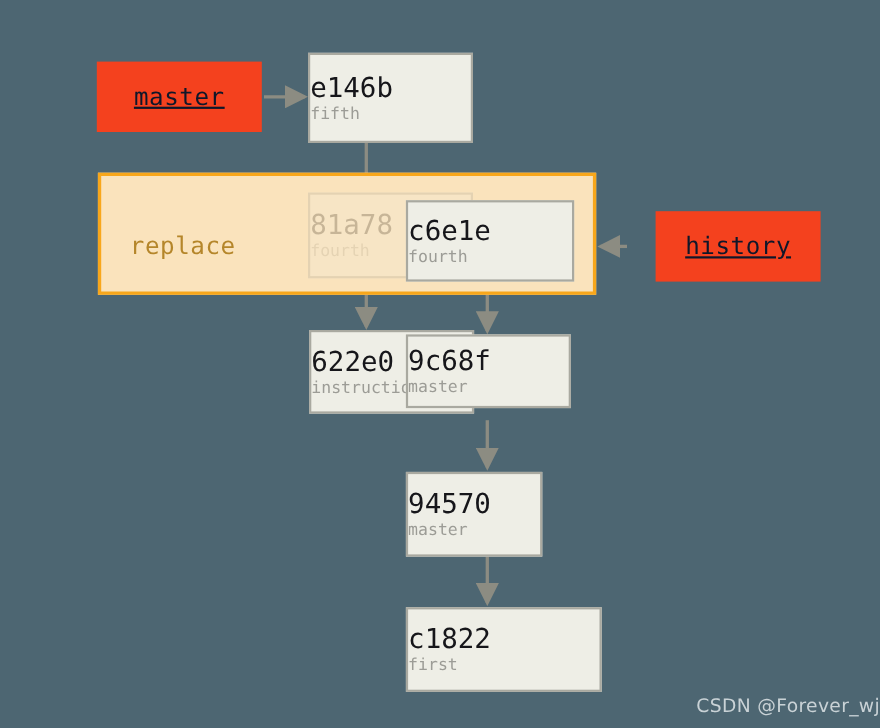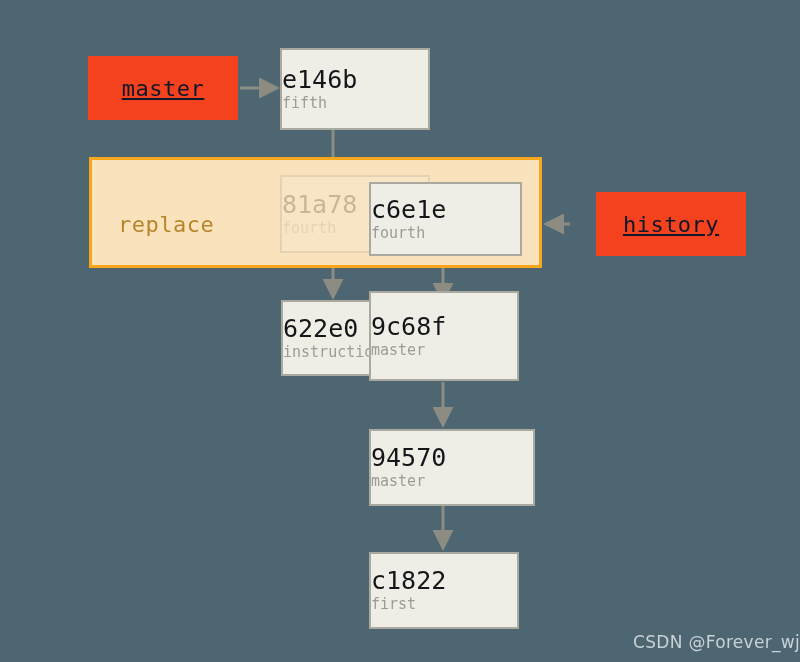--- a/index.html
+++ b/index.html
@@ -145,31 +145,31 @@
   <div class="node" style="left:280px; top:48px; width:150px; height:82px;">
     <span class="sha">e146b</span>
     <span class="msg">fifth</span>
   </div>
 
   <div class="node" style="left:281px; top:300px; width:150px; height:76px;">
     <span class="sha">622e0</span>
     <span class="msg">instructions</span>
   </div>
 
-  <div class="node" style="left:369px; top:291px; width:150px; height:90px;">
+  <div class="node" style="left:369px; top:304px; width:150px; height:67px;">
     <span class="sha">9c68f</span>
     <span class="msg">master</span>
   </div>
 
-  <div class="node" style="left:369px; top:429px; width:166px; height:77px;">
+  <div class="node" style="left:369px; top:429px; width:124px; height:77px;">
     <span class="sha">94570</span>
     <span class="msg">master</span>
   </div>
 
-  <div class="node" style="left:369px; top:552px; width:150px; height:77px;">
+  <div class="node" style="left:369px; top:552px; width:178px; height:77px;">
     <span class="sha">c1822</span>
     <span class="msg">first</span>
   </div>
 
   <div class="ref" style="left:88px; top:56px; width:150px; height:64px;">
     <span>master</span>
   </div>
 
   <div class="ref" style="left:572px; top:192px; width:150px; height:64px;margin-left:24px;">
     <span>history</span>

